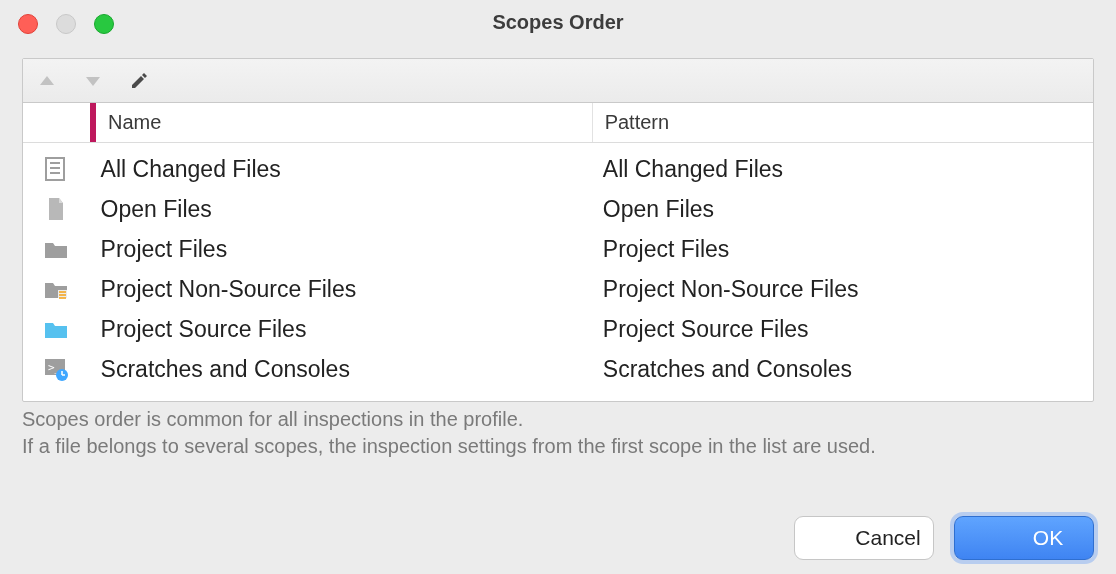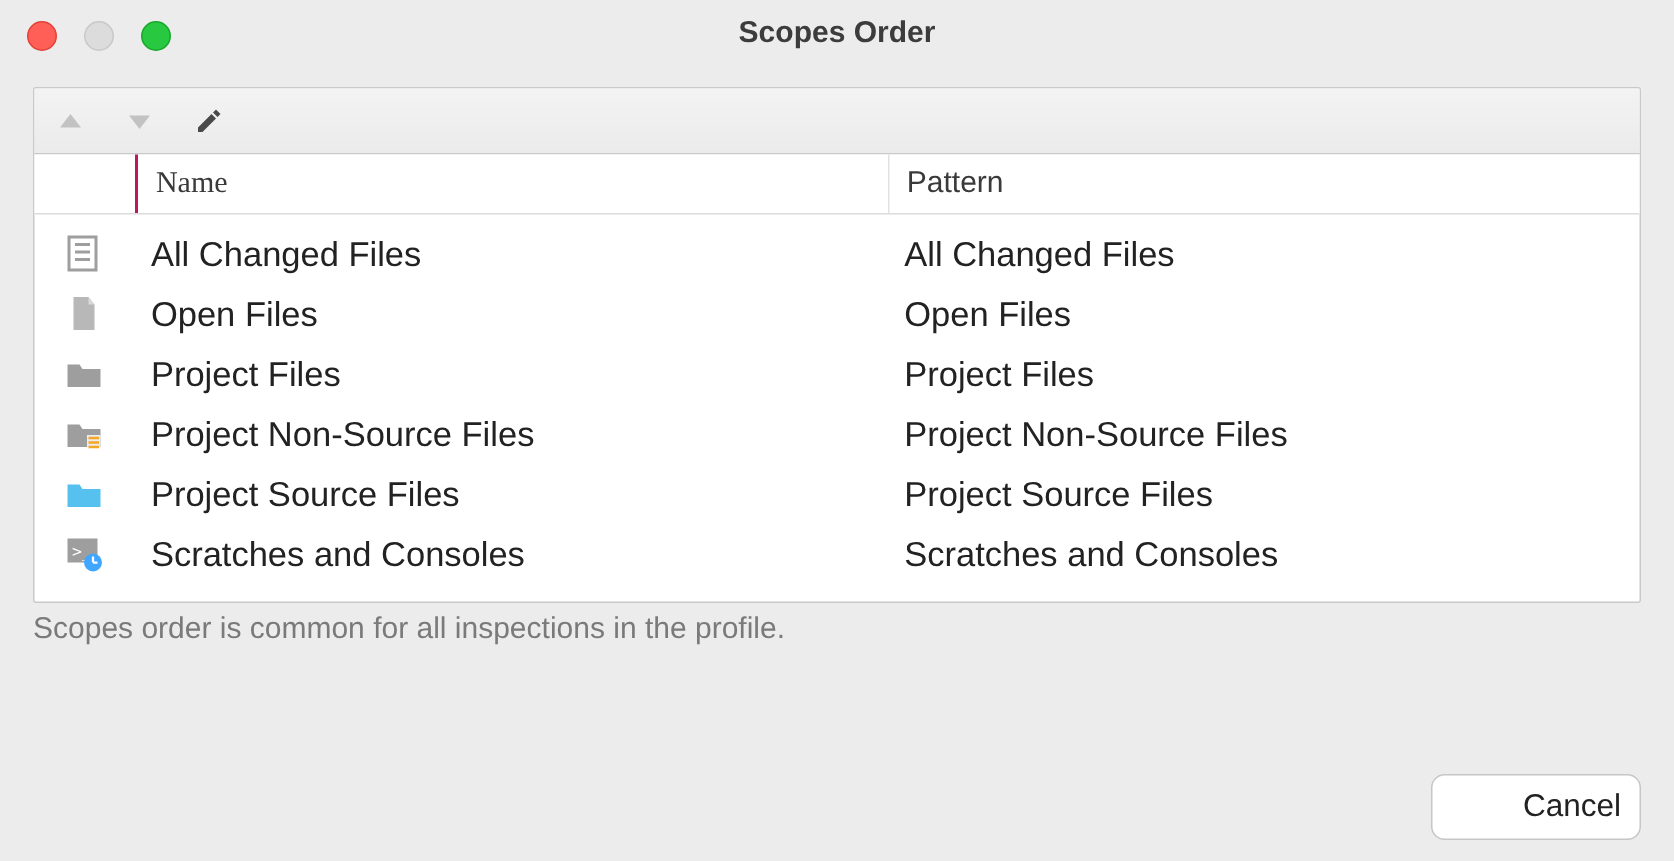--- a/index.html
+++ b/index.html
@@ -65,21 +65,21 @@
     border-bottom: 1px solid #dcdcdc;
     background: #fff;
     font-size: 20px;
     color: #3a3a3a;
   }
   .hcell {
     display: flex; align-items: center;
     padding: 0 12px;
   }
   .hcell.icon-col { width: 70px; }
-  .hcell.name-col { flex: 1 1 50%; border-left: 2px solid #be185d; font-family: Liberation Serif, serif; }
+  .hcell.name-col { flex: 1 1 50%; border-left: 6px solid #be185d; }
   .hcell.pat-col { flex: 1 1 50%; border-left: 1px solid #e2e2e2; text-align: center; }
   .rows {
     padding: 6px 0 12px 0;
   }
   .row {
     display: flex;
     align-items: center;
     height: 40px;
     font-size: 23px;
     color: #222;
@@ -243,19 +243,21 @@
         </div>
         <div class="cell name-col">Scratches and Consoles</div>
         <div class="cell pat-col">Scratches and Consoles</div>
       </div>
 
     </div>
   </div>
 
   <div class="footer-text">
     <div>Scopes order is common for all inspections in the profile.</div>
+    <div>If a file belongs to several scopes, the inspection settings from the first scope in the list are used.</div>
   </div>
 
   <div class="buttons">
     <div class="btn">Cancel</div>
+    <div class="btn primary">OK</div>
   </div>
 
 </div>
 
 </body></html>

